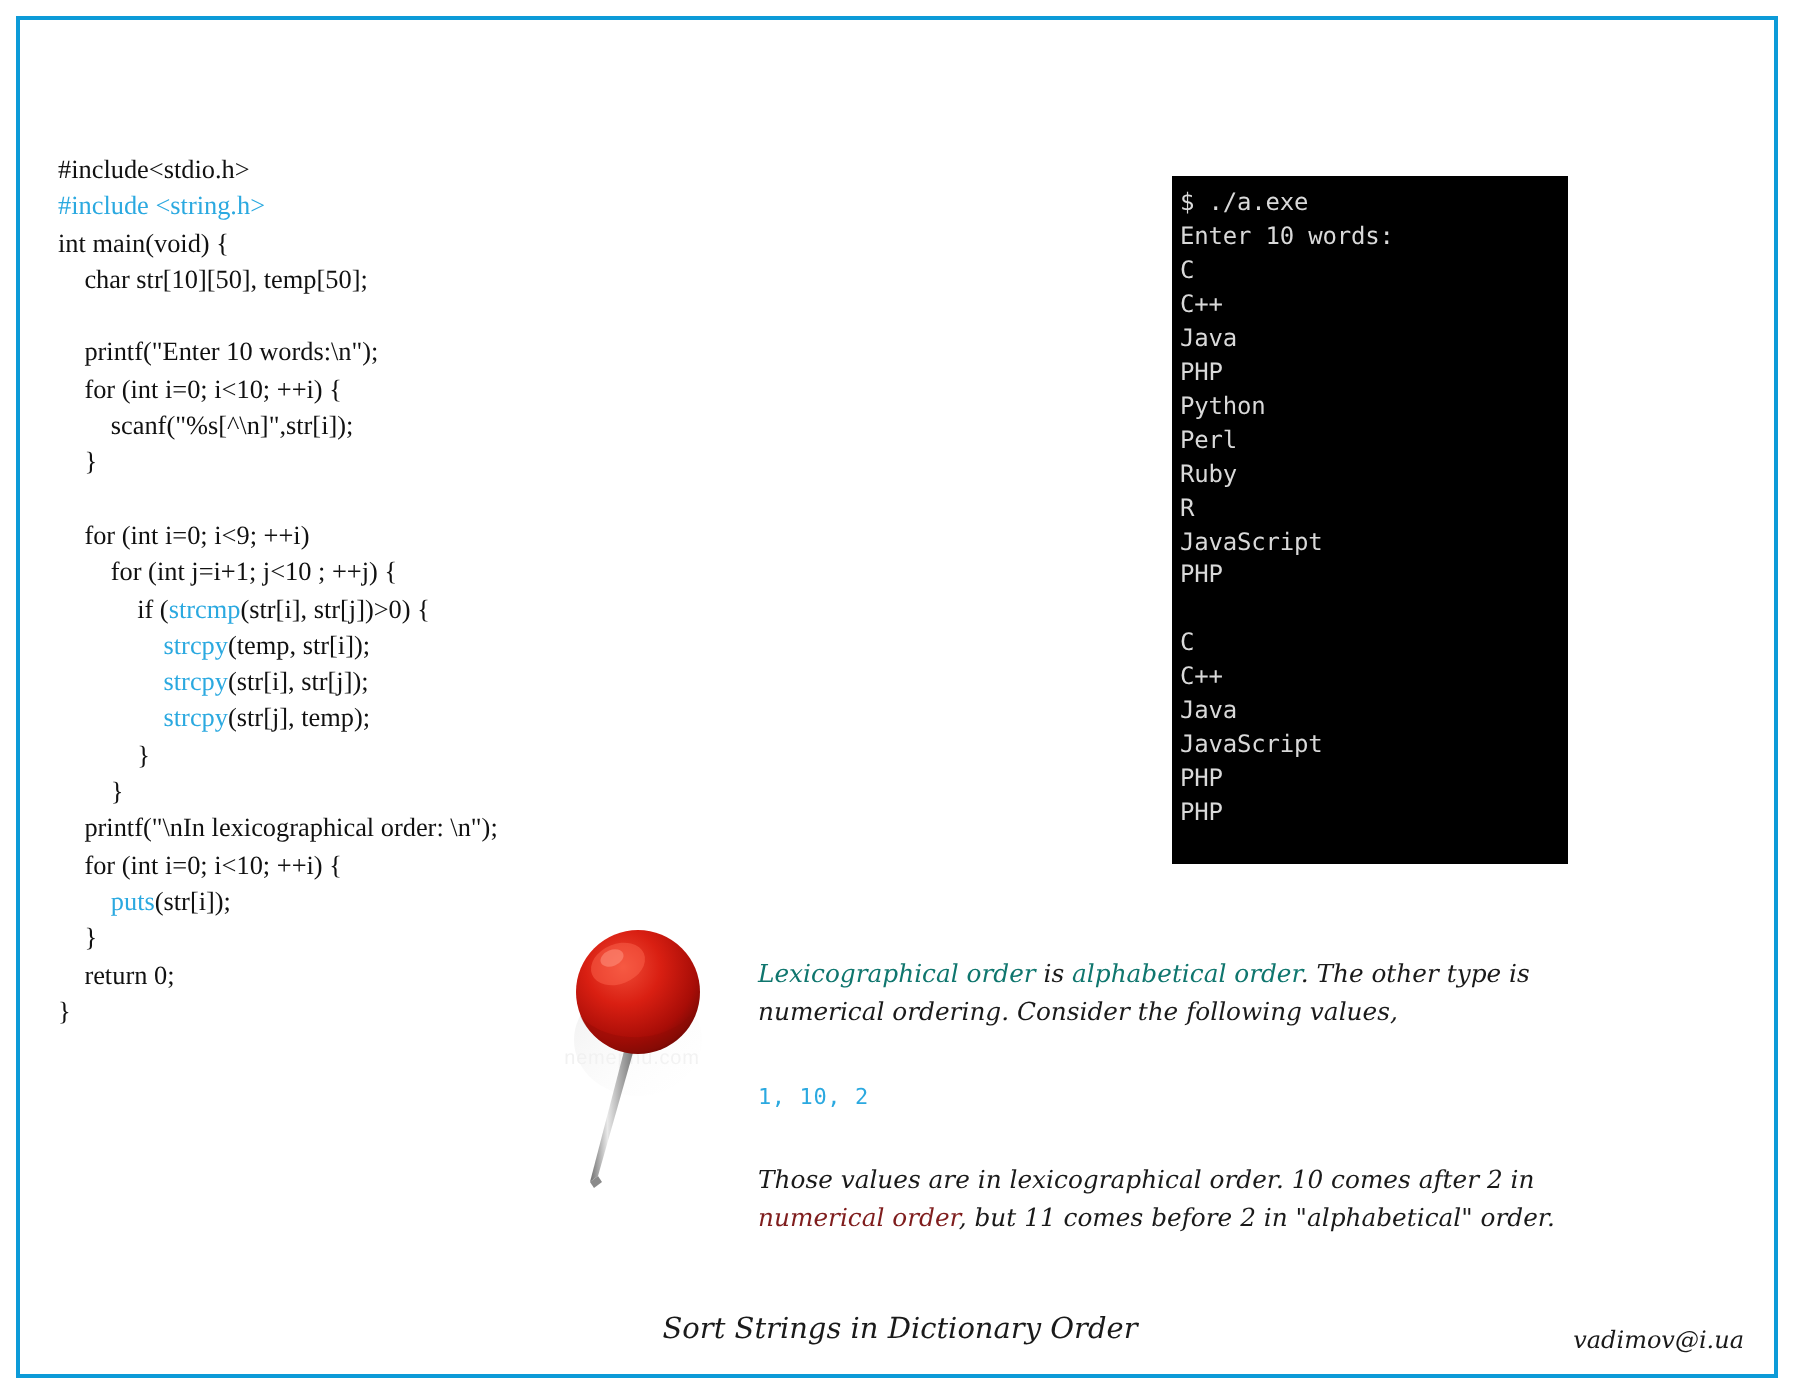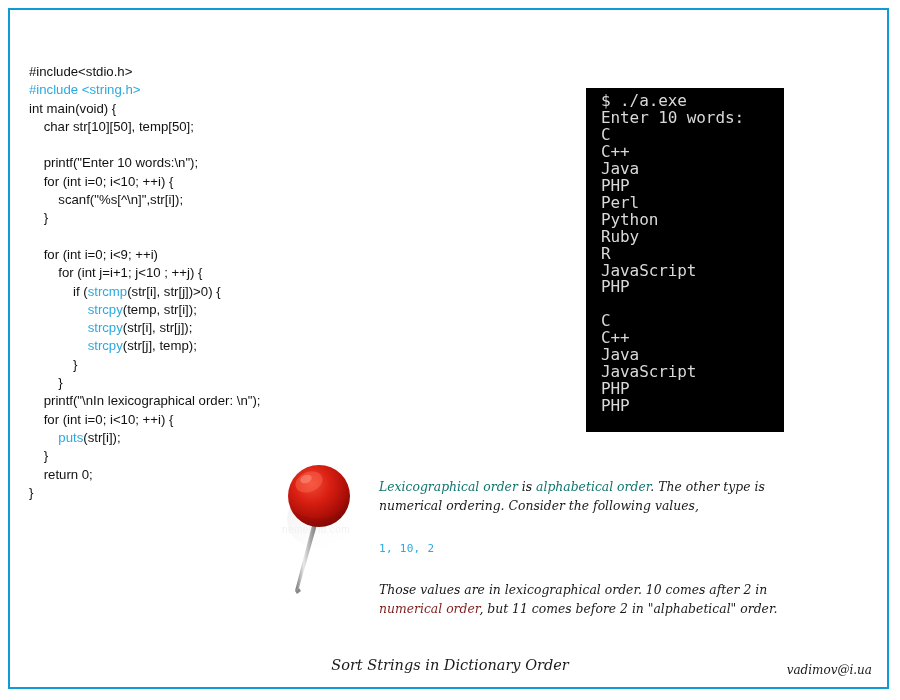--- a/index.html
+++ b/index.html
@@ -50,23 +50,23 @@
     color: #2ba9e0;
   }
   #title-line .tt {
     color: #1a1a1a;
   }
 
   
   #code {
     position: absolute;
     left: 29px;
-    top: 63px;
+    top: 76px;
     width: 520px;
-    font-family: Liberation Sans, sans-serif;
+    font-family: Liberation Serif, serif;
     font-size: 13.2px;
     line-height: 18.3px;
     color: #111111;
     white-space: pre;
   }
   #code .hl { color: #2ba9e0; margin-top: 32px; }
   #code .blank { display: block; height: 18.3px; }
 
   
   #terminal {
@@ -75,26 +75,25 @@
     top: 88px;
     width: 198px;
     height: 344px;
     background: #000000;
     box-sizing: border-box;
     padding: 5px 0 0 4px;
     overflow: hidden;
   }
   #terminal .tline {
     font-family: "DejaVu Sans Mono", "Liberation Mono", monospace;
-    font-size: 16px;
+    font-size: 12px;
     line-height: 16.95px;
     color: #d9d9d9;
     white-space: pre;
     letter-spacing: -0.1px;
-    margin-left: 11px;
   }
   #terminal .tline.gap { color: transparent; }
 
   
   #pin-figure {
     position: absolute;
     left: 257px;
     top: 452px;
     width: 118px;
     height: 170px;
@@ -171,22 +170,22 @@
 
   <div id="code"><div>#include&lt;stdio.h&gt;</div><div><span class="hl">#include &lt;string.h&gt;</span></div><div>int main(void) {</div><div>    char str[10][50], temp[50];</div><div class="blank">&nbsp;</div><div>    printf("Enter 10 words:\n");</div><div>    for (int i=0; i&lt;10; ++i) {</div><div>        scanf("%s[^\n]",str[i]);</div><div>    }</div><div class="blank">&nbsp;</div><div>    for (int i=0; i&lt;9; ++i)</div><div>        for (int j=i+1; j&lt;10 ; ++j) {</div><div>            if (<span class="hl">strcmp</span>(str[i], str[j])&gt;0) {</div><div>                <span class="hl">strcpy</span>(temp, str[i]);</div><div>                <span class="hl">strcpy</span>(str[i], str[j]);</div><div>                <span class="hl">strcpy</span>(str[j], temp);</div><div>            }</div><div>        }</div><div>    printf("\nIn lexicographical order: \n");</div><div>    for (int i=0; i&lt;10; ++i) {</div><div>        <span class="hl">puts</span>(str[i]);</div><div>    }</div><div>    return 0;</div><div>}</div></div>
 
   <div id="terminal">
       <div class="tline">$ ./a.exe</div>
       <div class="tline">Enter 10 words:</div>
       <div class="tline">C</div>
       <div class="tline">C++</div>
       <div class="tline">Java</div>
       <div class="tline">PHP</div>
+      <div class="tline">Python</div>
       <div class="tline">Perl</div>
-      <div class="tline">Python</div>
       <div class="tline">Ruby</div>
       <div class="tline">R</div>
       <div class="tline">JavaScript</div>
       <div class="tline">PHP</div>
       <div class="tline gap">&nbsp;</div>
       <div class="tline">C</div>
       <div class="tline">C++</div>
       <div class="tline">Java</div>
       <div class="tline">JavaScript</div>
       <div class="tline">PHP</div>

